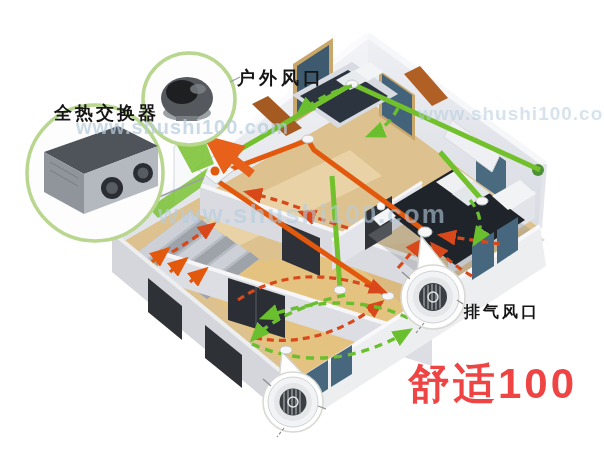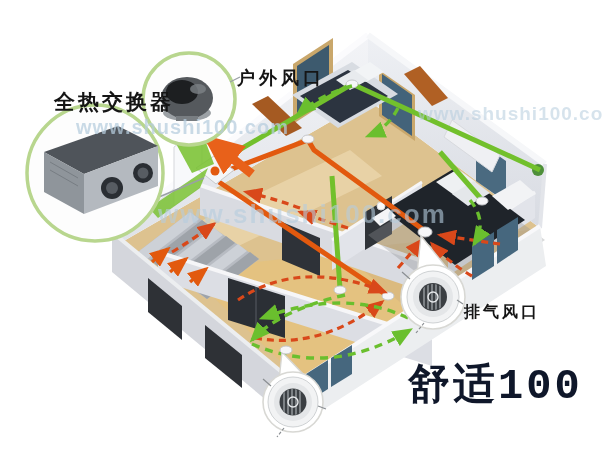--- a/index.html
+++ b/index.html
@@ -3,22 +3,22 @@
 <meta charset="utf-8">
 <style>
   html,body{margin:0;padding:0;background:#ffffff;}
   .stage{position:relative;width:604px;height:457px;background:#ffffff;overflow:hidden;
          font-family:"Liberation Sans",sans-serif;}
   .stage svg{position:absolute;left:0;top:0;}
   .cjk-label{position:absolute;font-family:"Liberation Serif","DejaVu Serif",serif;
              font-weight:700;color:#151515;white-space:nowrap;}
   .wm-url{position:absolute;font-family:"Liberation Sans","DejaVu Sans",sans-serif;
           font-weight:700;color:#b6cdde;opacity:.72;white-space:nowrap;letter-spacing:1px;}
-  .wm-brand{position:absolute;font-family:Liberation Mono, monospace;font-weight:700;
-            color:#0f172a;letter-spacing:3px;white-space:nowrap;}
+  .wm-brand{position:absolute;font-family:Liberation Sans, sans-serif;font-weight:700;
+            color:#ef4444;letter-spacing:3px;white-space:nowrap;}
 </style>
 </head>
 <body>
 
 <div class="stage">
 
   <svg width="604" height="457" viewBox="0 0 604 457">
     <defs>
       <marker id="mGr" markerWidth="6" markerHeight="5" refX="5" refY="2.5" orient="auto">
         <path d="M0,0 L6,2.5 L0,5 Z" fill="#6abf2e"></path>
@@ -263,16 +263,16 @@
         <line x1="318" y1="406" x2="326" y2="409" stroke="#8a8e92" stroke-width="1.2"></line>
       </g>
     </g>
   </svg>
 
   <div class="wm-url" style="left:76px;top:116px;font-size:20px;">www.shushi100.com</div>
   <div class="wm-url" style="left:158px;top:199px;font-size:26px;letter-spacing:2px;opacity:.6;">www.shushi100.com</div>
   <div class="wm-url" style="left:418px;top:103px;font-size:19px;opacity:.55;">www.shushi100.com</div>
   <div class="wm-brand" style="left:408px;top:356px;font-size:42px;">舒适100</div>
 
-  <div class="cjk-label" style="left:54px;top:88px;font-size:21px;letter-spacing:3px;">全热交换器</div>
+  <div class="cjk-label" style="left:54px;top:101px;font-size:18px;letter-spacing:3px;">全热交换器</div>
   <div class="cjk-label" style="left:464px;top:302px;font-size:16px;letter-spacing:3px;">排气风口</div>
   <div class="cjk-label" style="left:237px;top:66px;font-size:18px;letter-spacing:4px;">户外风口</div>
 </div>
 
 </body></html>

